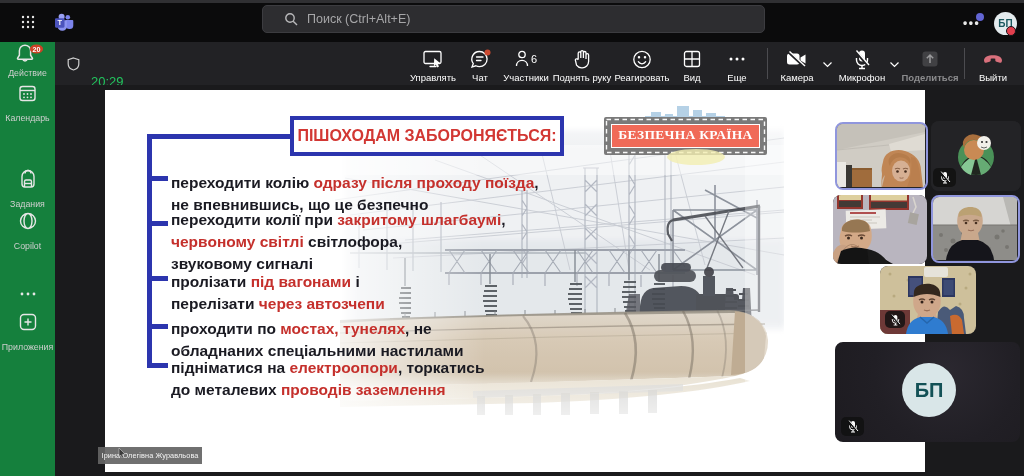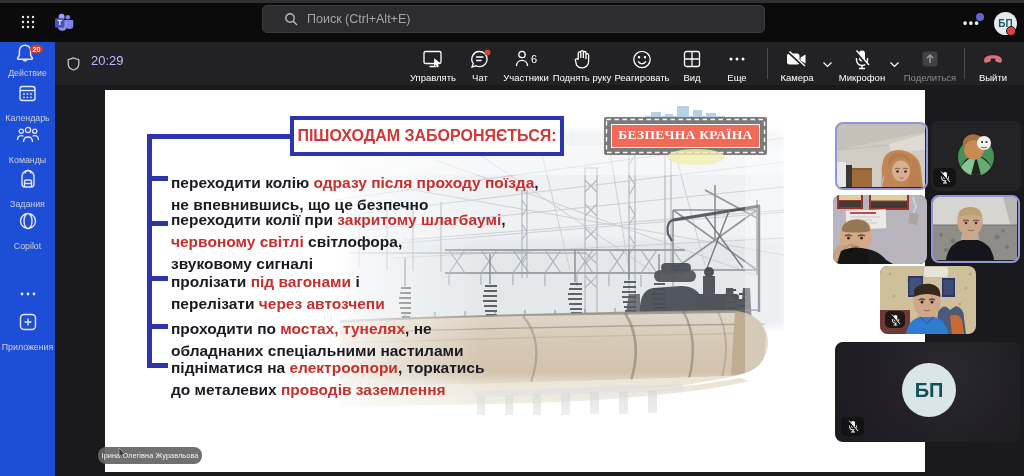--- a/index.html
+++ b/index.html
@@ -15,21 +15,21 @@
           font-size:12.5px;line-height:26px;}
   #search .sicon{position:absolute;left:21px;top:6px;}
   #search .stxt{position:absolute;left:44px;top:0;}
   
   #toolbar{left:55px;top:42px;width:969px;height:43px;background:#222225;}
   .tbtn{position:absolute;top:0;height:43px;text-align:center;color:#fff;}
   .tbtn .lbl{position:absolute;left:0;right:0;top:30px;font-size:9.5px;white-space:nowrap;}
   .tbtn svg{position:absolute;top:7px;left:50%;transform:translateX(-50%);}
   .tsep{position:absolute;top:6px;width:1px;height:31px;background:#4c4c50;}
   
-  #sidebar{left:0;top:42px;width:55px;height:434px;background:#1d4ed8;}
+  #sidebar{left:0;top:42px;width:55px;height:434px;background:#15803d;}
   .sbitem{position:absolute;left:0;width:55px;text-align:center;color:#d6d6d6;}
   .sbitem .lbl{display:block;font-size:8.8px;margin-top:6px;color:#cfcfcf;
                white-space:nowrap;}
   
   #stage{left:55px;top:85px;width:969px;height:391px;background:#1a1a1c;}
   #slide{position:absolute;left:50px;top:5px;width:820px;height:382px;background:#fff;overflow:hidden;}
   
   #titlebox{position:absolute;left:185px;top:26px;width:274px;height:40px;
             border:4px solid #2c35ae;background:#fff;color:#d23733;
             font-weight:bold;font-size:16px;letter-spacing:0;
@@ -47,21 +47,21 @@
                 font-family:"Liberation Serif",serif;font-weight:bold;
                 font-size:13.5px;line-height:20px;letter-spacing:.3px;white-space:nowrap;}
   
   .tile{position:absolute;border-radius:8px;overflow:hidden;background:#242427;}
   .tile.sel{border:2.5px solid #9096dd;}
   .micbox{position:absolute;background:rgba(16,16,16,.82);border-radius:5px;
           display:flex;align-items:center;justify-content:center;}
   
   #namelabel{left:43px;top:362px;height:17px;background:rgba(100,100,100,.92);
              color:#f4f4f4;font-size:7.3px;line-height:17px;padding:0 3.5px;
-             border-radius:8px;white-space:nowrap;letter-spacing:.1px;}
+             border-radius:0;white-space:nowrap;letter-spacing:.1px;}
 </style>
 </head>
 <body>
 <div id="app">
   <div class="abs" id="topstrip"></div>
   <div class="abs" id="topbar">
     <svg class="abs" style="left:21px;top:12px" width="14" height="14">
       <g fill="#e8e8e8">
         <circle cx="2" cy="2" r="1.2"></circle>
           <circle cx="7" cy="2" r="1.2"></circle>
@@ -93,21 +93,21 @@
     <div class="abs" style="left:976px;top:10px;width:8px;height:8px;border-radius:50%;background:#6265d4;"></div>
     <div class="abs" style="left:994px;top:9px;width:23px;height:23px;border-radius:50%;background:#e4ebee;
          color:#1a575e;font-weight:bold;font-size:10px;text-align:center;line-height:23px;">БП</div>
     <div class="abs" style="left:1006px;top:23px;width:10px;height:10px;border-radius:50%;background:#e23f4d;border:1px solid #15151a;"></div>
   </div>
 
   <div class="abs" id="toolbar">
     <svg class="abs" style="left:12px;top:15px" width="13" height="14" viewBox="0 0 13 14" fill="none" stroke="#cfcfcf" stroke-width="1.2">
       <path d="M6.5 1 L11.8 2.8 V7 c0 3.2 -2.4 5.2 -5.3 6 C3.6 12.2 1.2 10.2 1.2 7 V2.8 Z"></path>
     </svg>
-    <div class="abs" style="left:36px;top:11px;color:#c4b5fd;font-size:13px;">20:29</div>
+    <div class="abs" style="left:36px;top:32px;color:#22c55e;font-size:13px;">20:29</div>
 
     <div class="tbtn" style="left:348px;width:60px;">
       <svg width="24" height="20" viewBox="0 0 24 20" fill="none" stroke="#fff" stroke-width="1.3">
         <rect x="3" y="2.5" width="17" height="12" rx="1.5"></rect>
         <path d="M9 17.5 h6" stroke-linecap="round"></path>
         <path d="M13.2 9.2 l6.2 5 -2.9 0.4 1.5 3 -1.8 0.8 -1.4 -3 -1.9 2 z" fill="#fff" stroke="none"></path>
       </svg>
       <div class="lbl">Управлять</div>
     </div>
 
@@ -189,21 +189,21 @@
     </div>
     <svg class="abs" style="left:834px;top:19px" width="11" height="7" viewBox="0 0 11 7" fill="none" stroke="#fff" stroke-width="1.2">
         <path d="M1.5 1.5 L5.5 5.5 L9.5 1.5"></path>
       </svg>
 
     <div class="tbtn" style="left:843px;width:64px;color:#8b8b8d;">
       <svg width="20" height="20" viewBox="0 0 20 20">
         <rect x="2.5" y="2.5" width="15" height="15" rx="3" fill="#414144"></rect>
         <path d="M10 14 V6.5 M6.8 9.2 L10 6 l3.2 3.2" fill="none" stroke="#9a9a9c" stroke-width="1.5"></path>
       </svg>
-      <div class="lbl" style="color:#8b8b8d;">Поделиться</div>
+      <div class="lbl" style="color:#8b8b8d;font-weight:bold;">Поделиться</div>
     </div>
     <div class="tsep" style="left:909px;"></div>
 
     <div class="tbtn" style="left:908px;width:60px;">
       <svg width="24" height="20" viewBox="0 0 24 20">
         <path d="M3 11.5 c0 -3.4 4 -5.2 9 -5.2 s9 1.8 9 5.2 l-0.3 1.2 c-0.2 0.8 -1 1.2 -1.8 1 l-3.4 -0.9 c-0.7 -0.2 -1.2 -0.8 -1.2 -1.5 v-1.6 c-1.5 -0.4 -3.1 -0.4 -4.6 0 v1.6 c0 0.7 -0.5 1.3 -1.2 1.5 l-3.4 0.9 c-0.8 0.2 -1.6 -0.2 -1.8 -1 z" fill="#d9707c"></path>
       </svg>
       <div class="lbl">Выйти</div>
     </div>
   </div>
@@ -224,31 +224,20 @@
         <g fill="#e6e6e6" stroke="none">
           <circle cx="6" cy="10" r="0.9"></circle>
             <circle cx="9.5" cy="10" r="0.9"></circle>
             <circle cx="13" cy="10" r="0.9"></circle>
           <circle cx="6" cy="13.3" r="0.9"></circle>
             <circle cx="9.5" cy="13.3" r="0.9"></circle>
             <circle cx="13" cy="13.3" r="0.9"></circle>
         </g>
       </svg>
       <span class="lbl">Календарь</span>
-    </div>
-    <div class="sbitem" style="top:83px;">
-      <svg width="24" height="20" viewBox="0 0 24 20" fill="none" stroke="#e6e6e6" stroke-width="1.3">
-        <circle cx="12" cy="5" r="2.6"></circle>
-        <circle cx="5.3" cy="6.2" r="2.1"></circle>
-        <circle cx="18.7" cy="6.2" r="2.1"></circle>
-        <path d="M7.5 17 c0 -3 1.8 -5 4.5 -5 s4.5 2 4.5 5"></path>
-        <path d="M1.5 15 c0 -2.6 1.5 -4.3 3.8 -4.3 c0.8 0 1.5 0.2 2.1 0.6"></path>
-        <path d="M22.5 15 c0 -2.6 -1.5 -4.3 -3.8 -4.3 c-0.8 0 -1.5 0.2 -2.1 0.6"></path>
-      </svg>
-      <span class="lbl">Команды</span>
     </div>
     <div class="sbitem" style="top:126px;">
       <svg width="20" height="21" viewBox="0 0 20 21" fill="none" stroke="#e6e6e6" stroke-width="1.4">
         <path d="M7 5.5 a3 3 0 0 1 6 0"></path>
         <path d="M4 8.5 a6 6 0 0 1 12 0 v7.5 a3 3 0 0 1 -3 3 H7 a3 3 0 0 1 -3 -3 z"></path>
         <path d="M6.5 19 v-5.5 a1.5 1.5 0 0 1 1.5 -1.5 h4 a1.5 1.5 0 0 1 1.5 1.5 V19"></path>
         <path d="M6.5 15.5 h7"></path>
       </svg>
       <span class="lbl">Задания</span>
     </div>

